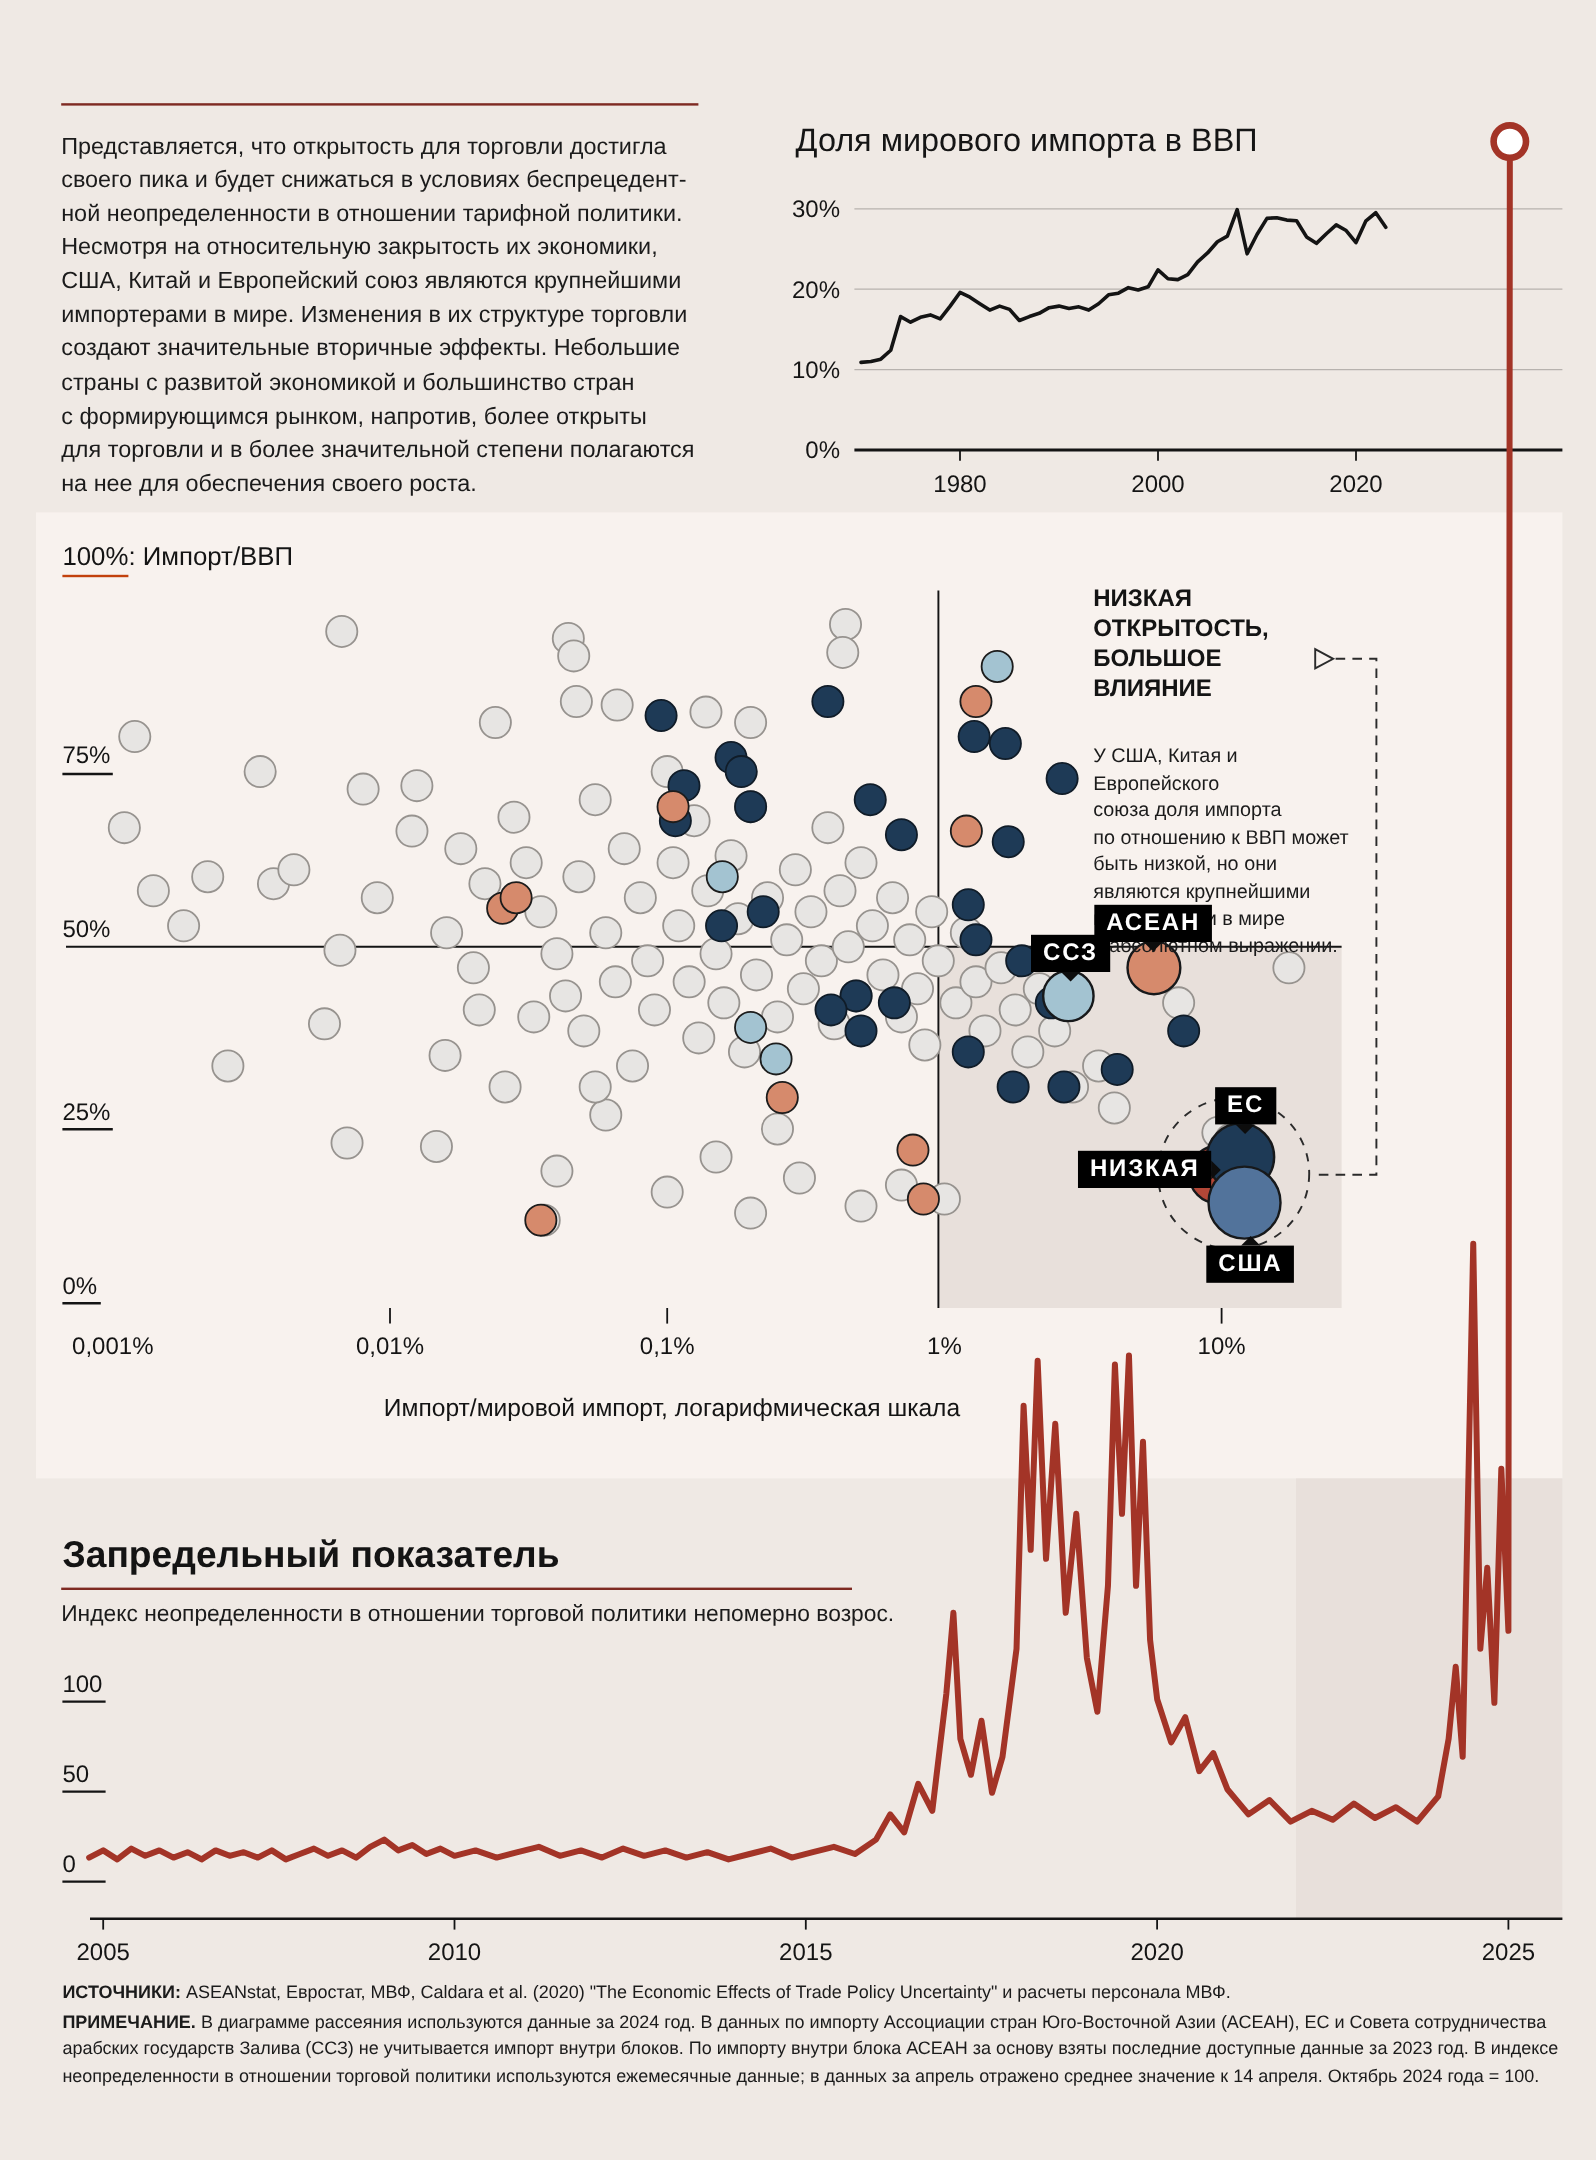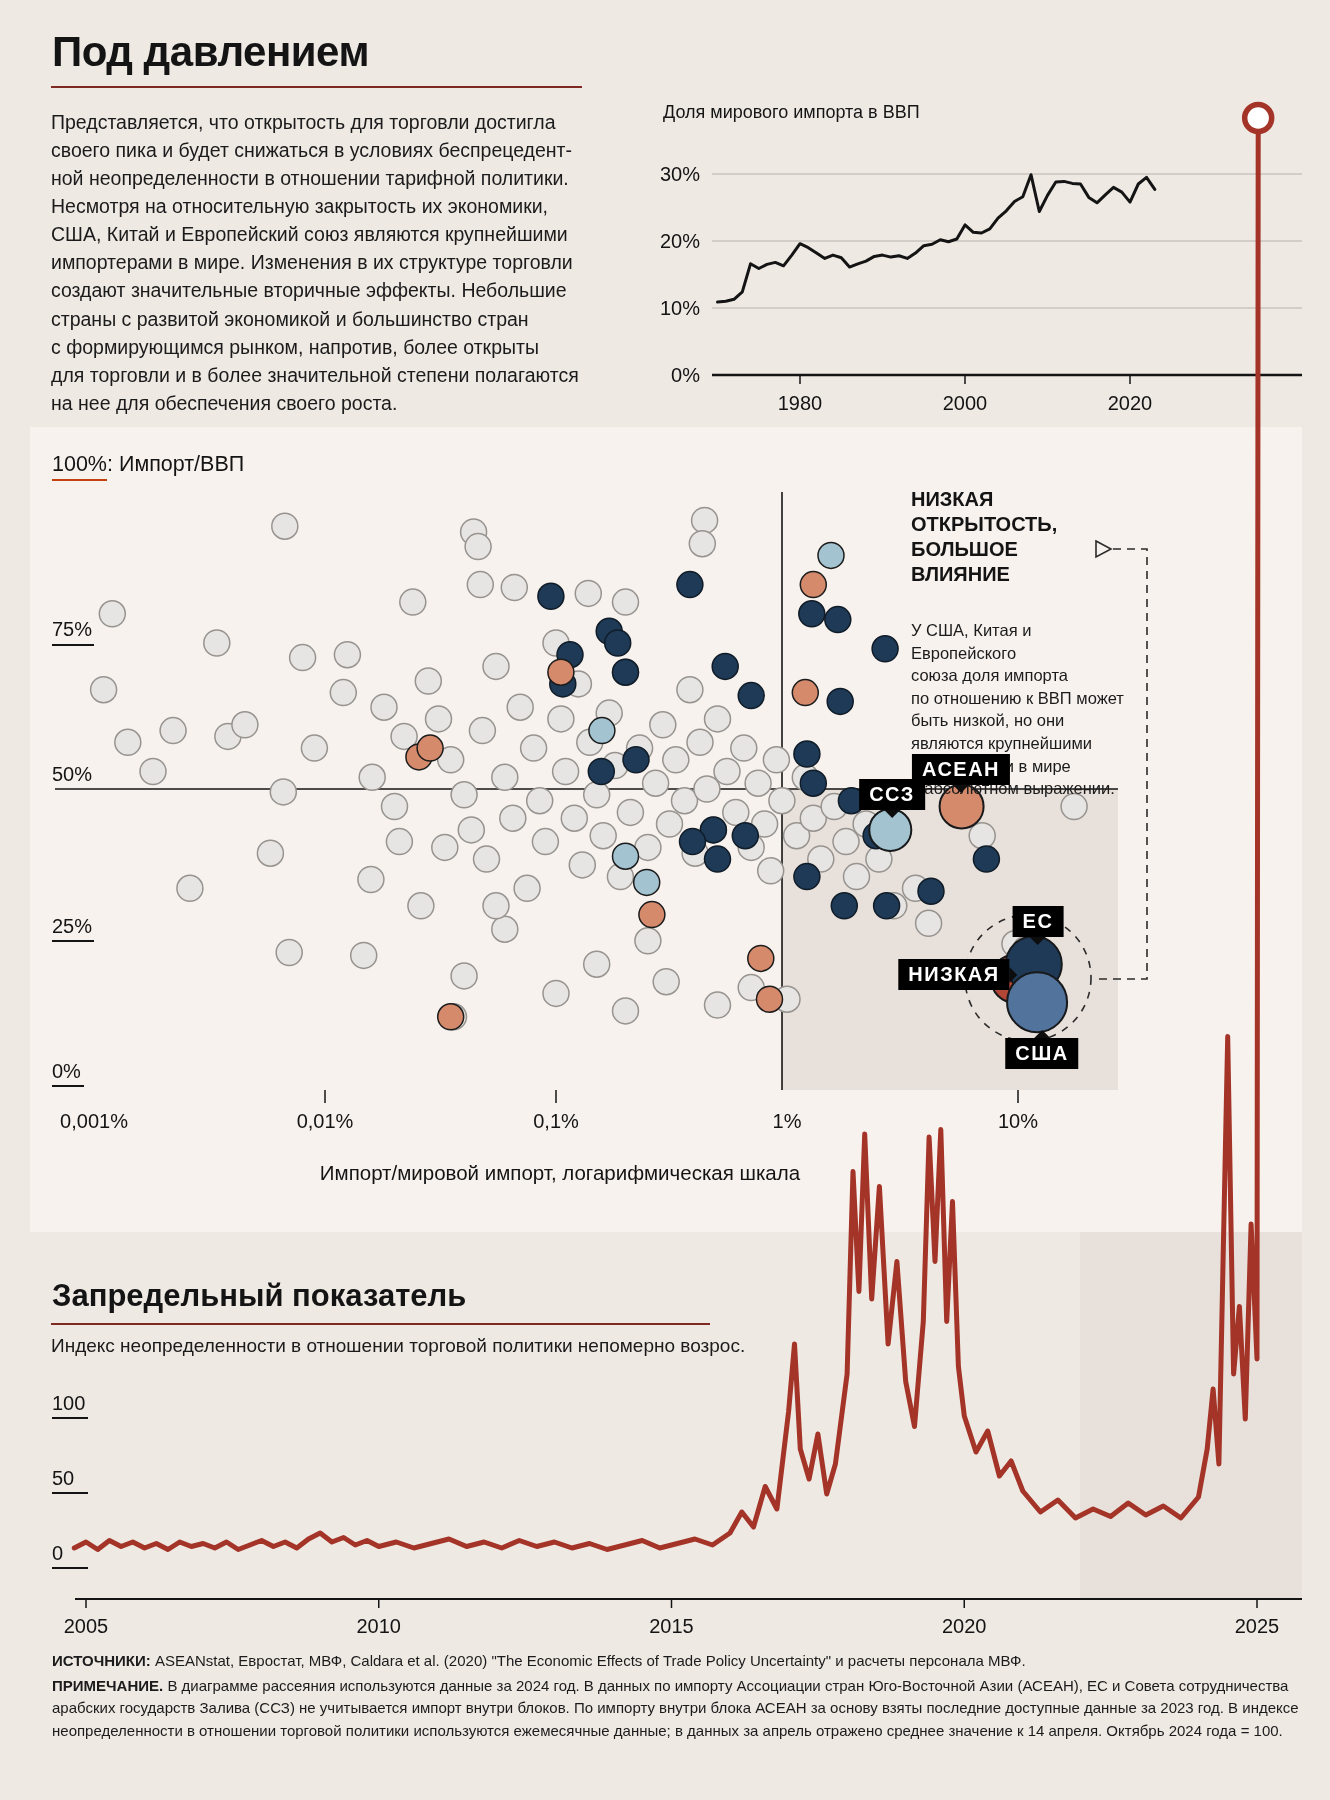--- a/index.html
+++ b/index.html
@@ -2,21 +2,21 @@
 <html><head>
 <meta charset="utf-8">
 <style>
   html,body{margin:0;padding:0;background:#e8e2dd;}
   .page{position:relative;width:1330px;height:1800px;background:#efe9e4;overflow:hidden;
         font-family:"Liberation Sans",sans-serif;color:#141414;}
   .abs{position:absolute;}
   .h1{font-size:42px;font-weight:bold;letter-spacing:-0.5px;}
   .rule{height:2px;background:#7e2a22;}
   .intro{width:532px;font-size:19.5px;line-height:1.44;white-space:pre-line;color:#1b1b1b;}
-  .chart-title{font-size:18px;color:#151515;}
+  .chart-title{font-size:27px;color:#151515;}
   .panel{background:#f8f2ee;}
   .scatter-header{font-size:21.5px;}
   .scatter-header .pct{border-bottom:2px solid #c2410c;padding-bottom:3px;}
   .ann-head{width:210px;font-size:20px;font-weight:bold;line-height:1.25;white-space:pre-line;}
   .ann-body{width:220px;font-size:16.5px;line-height:1.37;white-space:pre-line;color:#1b1b1b;}
   .badge{position:absolute;transform:translateX(-50%);background:#000000;color:#ffffff;
          font-size:20px;font-weight:bold;letter-spacing:1.5px;padding:4px 10px;white-space:nowrap;z-index:6;}
   .badge:after{content:"";position:absolute;border:8px solid transparent;}
   .badge.down:after{top:100%;left:50%;margin-left:-8px;border-top-color:#0d0d0d;}
   .badge.up:after{bottom:100%;left:50%;margin-left:-8px;border-bottom-color:#0d0d0d;}
@@ -230,21 +230,20 @@
       <circle cx="601.9" cy="730.6" r="13" fill="#a3c3d1" stroke="#1c1c1c" stroke-width="1.5"></circle>
       <circle cx="625.5" cy="856.2" r="13" fill="#a3c3d1" stroke="#1c1c1c" stroke-width="1.5"></circle>
       <circle cx="646.7" cy="882.4" r="13" fill="#a3c3d1" stroke="#1c1c1c" stroke-width="1.5"></circle>
       <circle cx="961.6" cy="806.5" r="22" fill="#d68a6c" stroke="#17191b" stroke-width="2"></circle>
       <circle cx="890.3" cy="829.9" r="21" fill="#a3c3d1" stroke="#17191b" stroke-width="2"></circle>
       <circle cx="1014.9" cy="978.8" r="24" fill="#b34737" stroke="#17191b" stroke-width="2"></circle>
       <circle cx="1033.8" cy="964.2" r="28" fill="#1e3a56" stroke="#17191b" stroke-width="2"></circle>
       <circle cx="1037.1" cy="1002.2" r="30" fill="#52739b" stroke="#17191b" stroke-width="2"></circle>
     </svg>
 
-  <div class="abs h1" style="left:52px;top:28px;">Под давлением</div>
   <div class="abs rule" style="left:51px;top:86px;width:531px;"></div>
   <div class="abs intro" style="left:51px;top:108px;">Представляется, что открытость для торговли достигла
 своего пика и будет снижаться в условиях беспрецедент-
 ной неопределенности в отношении тарифной политики.
 Несмотря на относительную закрытость их экономики,
 США, Китай и Европейский союз являются крупнейшими
 импортерами в мире. Изменения в их структуре торговли
 создают значительные вторичные эффекты. Небольшие
 страны с развитой экономикой и большинство стран
 с формирующимся рынком, напротив, более открыты

